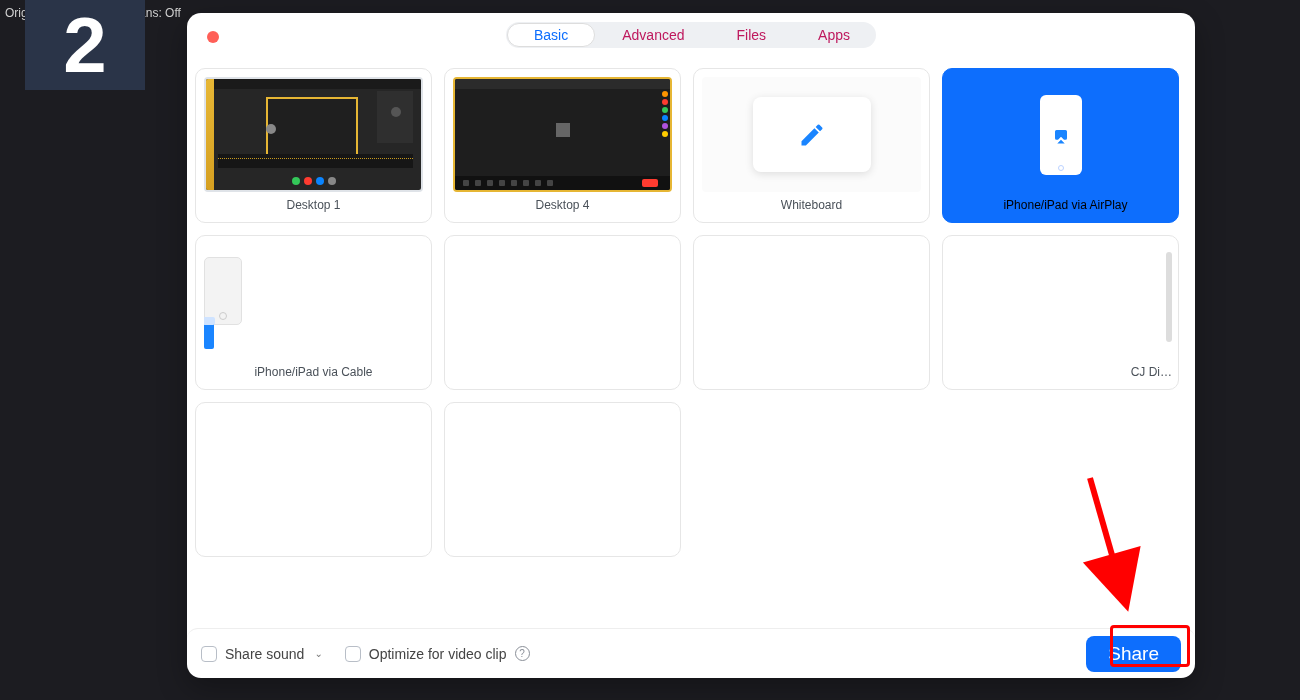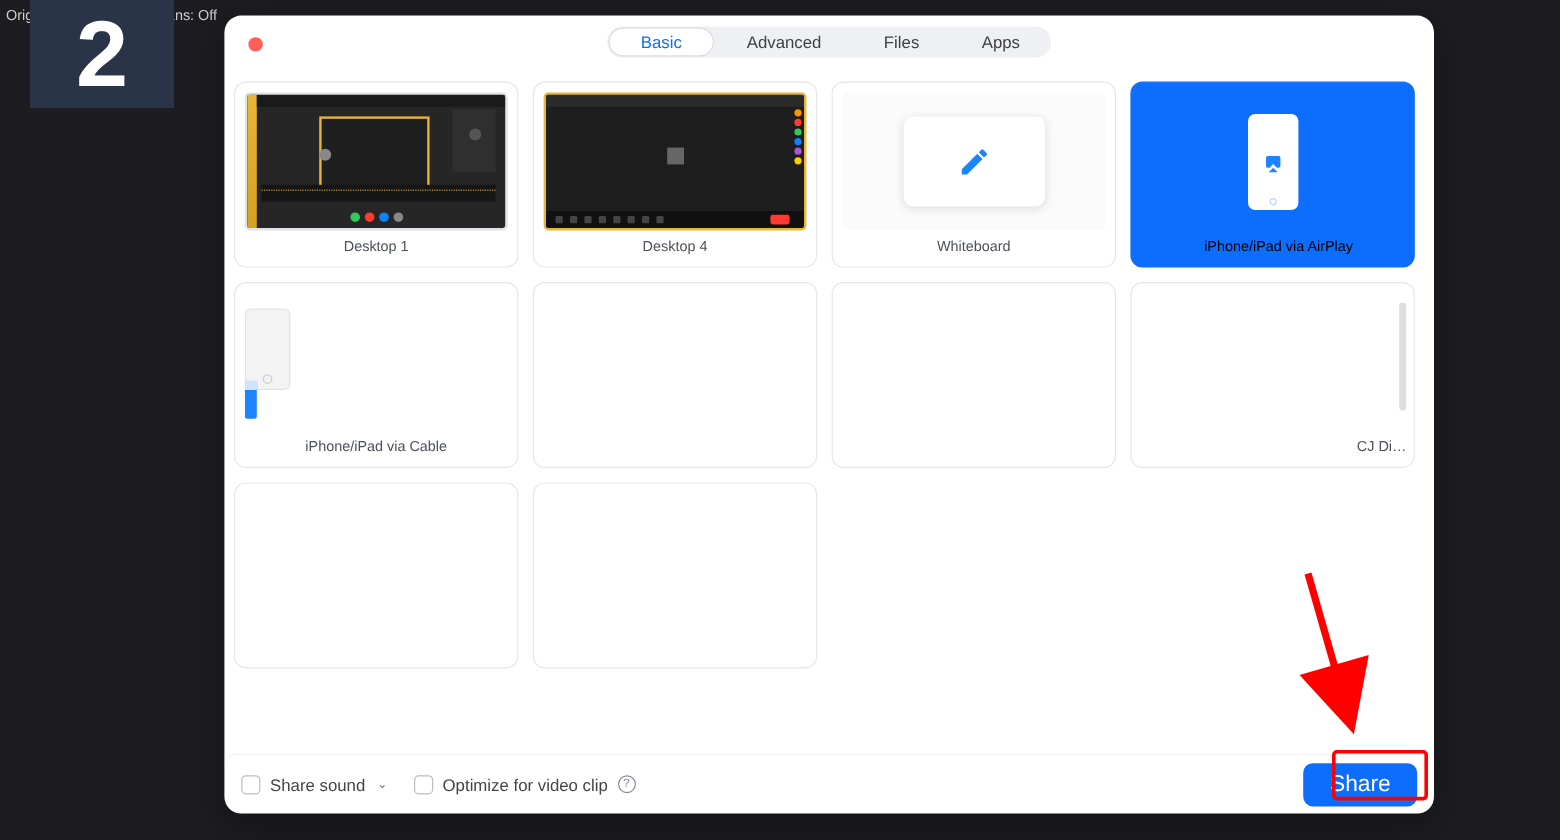--- a/index.html
+++ b/index.html
@@ -44,21 +44,21 @@
     }
     .traffic { position: absolute; left: 20px; top: 18px; display: flex; gap: 8px; }
     .traffic-dot { width: 12px; height: 12px; border-radius: 50%; background: #ff5f57; }
     .tabs {
       margin: 10px auto; margin-top: 8px;
       display: flex; background: #eef0f3; border-radius: 20px;
       height: 26px; overflow: hidden;
     }
     .tab {
       padding: 0 26px; font-size: 14px;
-      display: flex; align-items: center; color: #404040;
+      display: flex; align-items: center; color: #be185d;
       cursor: pointer;
     }
     .tab.active {
       background: #fff; color: #0d6efd; font-weight: 500;
       border-radius: 20px; border: 1px solid #ddd;
       margin: 1px;
     }
     .grid-area {
       flex: 1; padding: 10px 8px 0 8px;
       display: flex; flex-wrap: wrap; gap: 12px;

